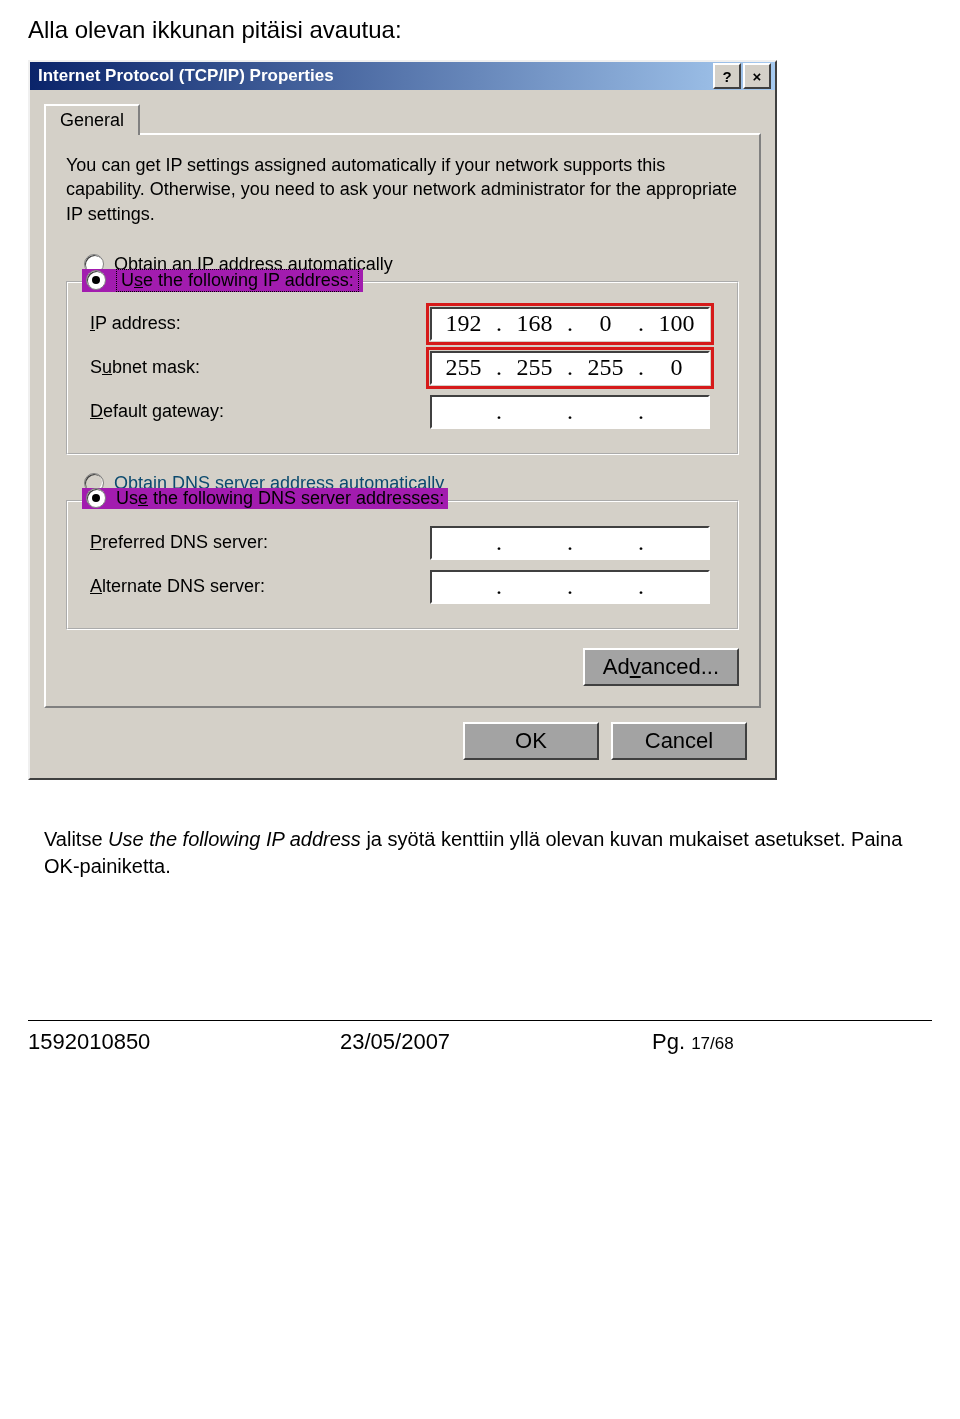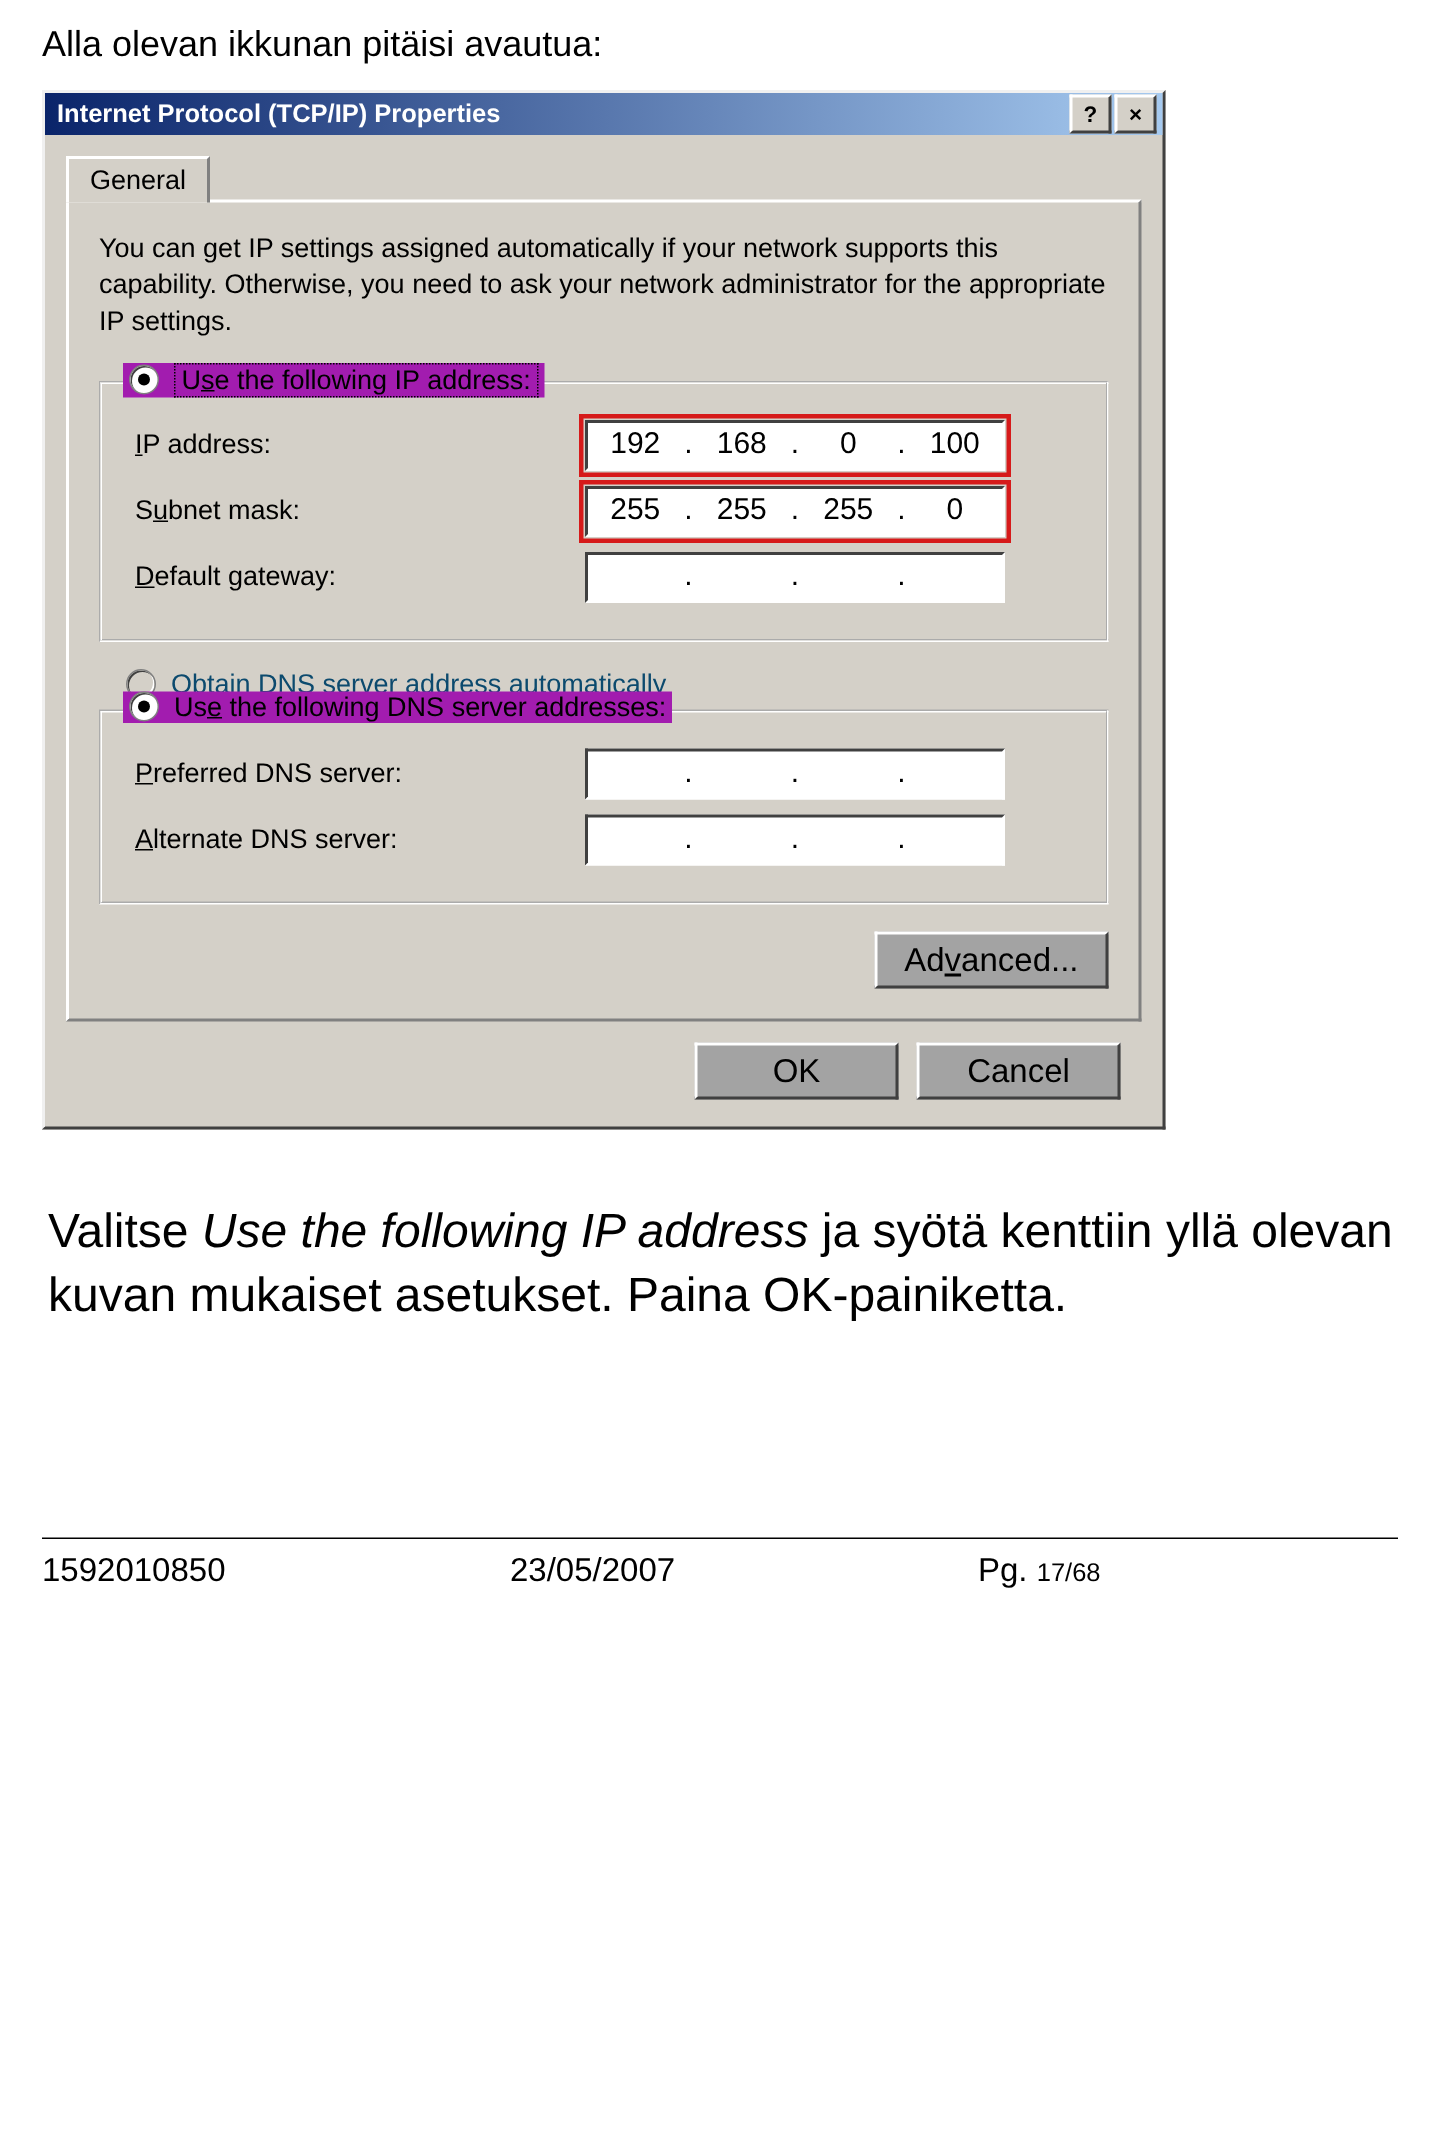--- a/index.html
+++ b/index.html
@@ -130,22 +130,23 @@
     width: 276px;
     height: 30px;
     background: #fff;
     border: 2px solid #808080;
     border-top-color: #404040;
     border-left-color: #404040;
     border-right-color: #fff;
     border-bottom-color: #fff;
     display: flex;
     align-items: center;
-    font-size: 20px;
-    font-family: Liberation Sans, sans-serif;
+    font-size: 24px;
+    font-family: Liberation Serif, serif;
+    margin-left: 40px;
   }
   .ip-input .oct {
     flex: 1;
     text-align: center;
   }
   .ip-input .dot {
     width: 8px;
     text-align: center;
     color: #000;
   }
@@ -168,22 +169,22 @@
     min-width: 96px;
   }
   .adv-row { text-align: right; margin-top: 8px; }
   .bottom-btns {
     display: flex;
     justify-content: flex-end;
     gap: 12px;
     padding: 14px 14px 4px 14px;
   }
   .after-text {
-    font-size: 32px;
-    margin: 46px 0 12px 4px;
+    font-size: 20px;
+    margin: 46px 0 12px 16px;
     line-height: 1.35;
   }
   .italic { font-style: italic; }
   .footer-line {
     border-top: 1px solid #000;
     margin: 120px 28px 8px 28px;
   }
   .footer {
     display: flex;
     font-size: 22px;
@@ -209,20 +210,24 @@
       <div class="tb-btn">×</div>
     </div>
 
     <div class="dialog-body">
       <div class="tab-area">
         <div class="tab">General</div>
         <div class="tab-panel">
 
           <div class="desc">You can get IP settings assigned automatically if your network supports this capability. Otherwise, you need to ask your network administrator for the appropriate IP settings.</div>
 
+          <div class="radio-row">
+            <span class="radio"></span>
+            <span><span class="underline">O</span><span>btain an IP address automatically</span></span>
+          </div>
 
           <fieldset class="ip-group">
             <legend>
               <span class="radio-row" style="margin:0;">
                 <span class="radio checked"></span>
                 <span class="focus-box">U<span class="underline">s</span>e the following IP address:</span>
               </span>
             </legend>
 
             <div class="field-row">

